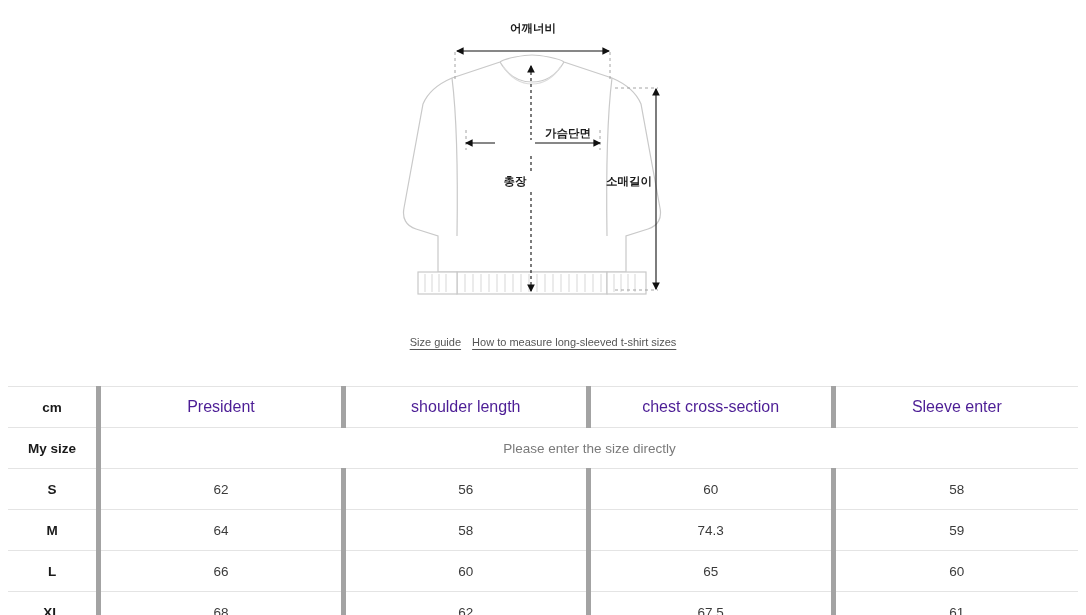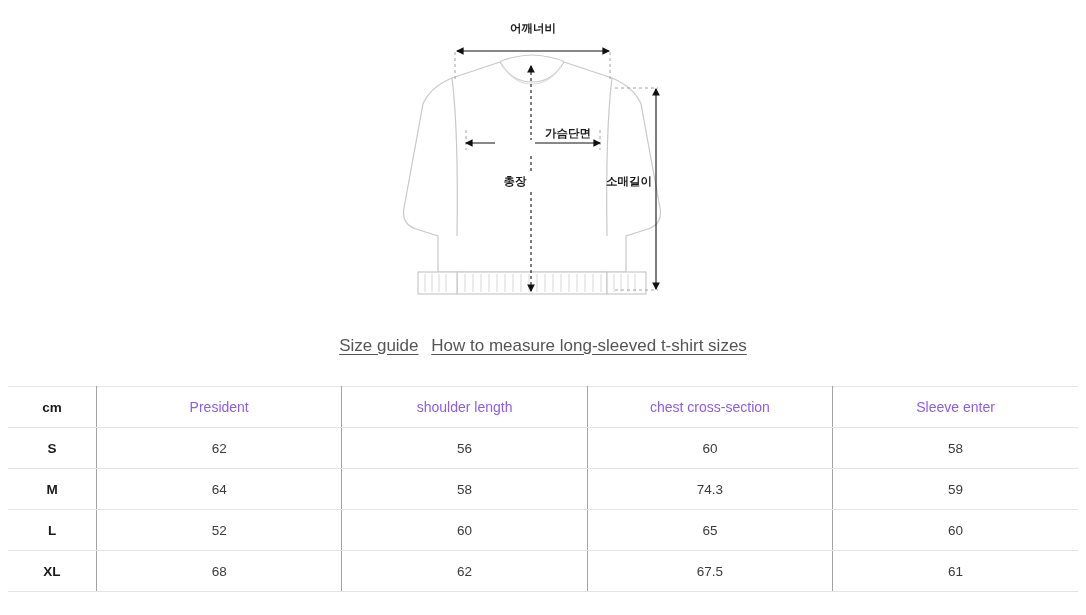--- a/index.html
+++ b/index.html
@@ -39,21 +39,21 @@
     fill: #1a1a1a;
   }
 
   
   .links-row {
     position: absolute;
     left: 0;
     top: 336px;
     width: 1086px;
     text-align: center;
-    font-size: 17px;
+    font-size: 11px;
   }
   .links-row a {
     color: #555555;
     text-decoration: underline;
     text-underline-offset: 3px;
     margin: 0 4px;
     cursor: pointer;
   }
   .links-row a.secondary {
     color: #555555;
@@ -64,43 +64,43 @@
     position: absolute;
     left: 8px;
     top: 386px;
     width: 1070px;
     border-collapse: collapse;
     table-layout: fixed;
   }
   .size-table td, .size-table th {
     border-top: 1px solid #e4e4e4;
     border-bottom: 1px solid #e4e4e4;
-    border-right: 1px solid #a3a3a3;
+    border-right: 5px solid #a3a3a3;
     height: 38px;
     text-align: center;
     font-weight: normal;
     font-size: 13.5px;
     color: #3b3b3b;
   }
   .size-table tr td:first-child,
   .size-table tr th:first-child {
     border-left: none;
     width: 86px;
     color: #1a1a1a;
     font-weight: bold;
     font-size: 13.5px;
   }
   .size-table tr td:last-child,
   .size-table tr th:last-child {
     border-right: none;
   }
   .size-table thead th {
-    color: #8b5cf6;
+    color: #4c1d95;
     font-weight: normal;
-    font-size: 14px;
+    font-size: 16px;
   }
   .size-table thead th:first-child {
     font-weight: bold;
   }
   .mysize-cell {
     color: #7a7a7a !important;
     font-size: 13.5px;
   }
   .val-cell {
     color: #4d4d4d;
@@ -219,36 +219,40 @@
       <tr>
         <th>cm</th>
         <th>President</th>
         <th>shoulder length</th>
         <th>chest cross-section</th>
         <th>Sleeve enter</th>
       </tr>
     </thead>
     <tbody>
       <tr>
+        <td>My size</td>
+        <td class="mysize-cell" colspan="4">Please enter the size directly</td>
+      </tr>
+      <tr>
         <td>S</td>
         <td class="val-cell">62</td>
         <td class="val-cell">56</td>
         <td class="val-cell">60</td>
         <td class="val-cell">58</td>
       </tr>
       <tr>
         <td>M</td>
         <td class="val-cell">64</td>
         <td class="val-cell">58</td>
         <td class="val-cell">74.3</td>
         <td class="val-cell">59</td>
       </tr>
       <tr>
         <td>L</td>
-        <td class="val-cell">52</td>
+        <td class="val-cell">66</td>
         <td class="val-cell">60</td>
         <td class="val-cell">65</td>
         <td class="val-cell">60</td>
       </tr>
       <tr>
         <td>XL</td>
         <td class="val-cell">68</td>
         <td class="val-cell">62</td>
         <td class="val-cell">67.5</td>
         <td class="val-cell">61</td>

